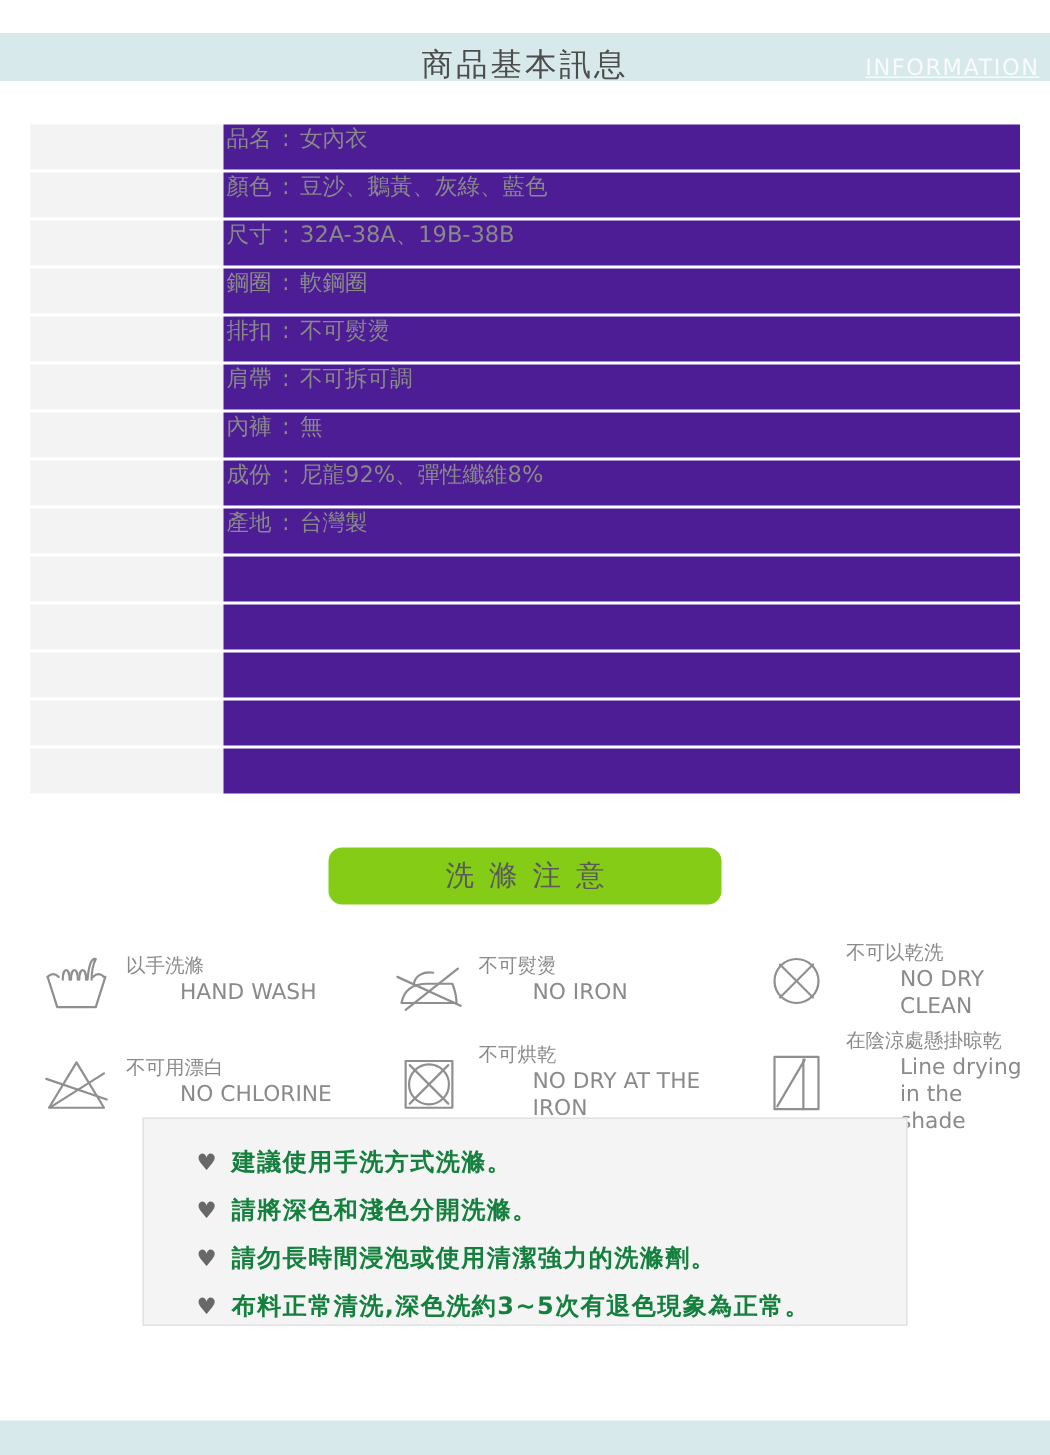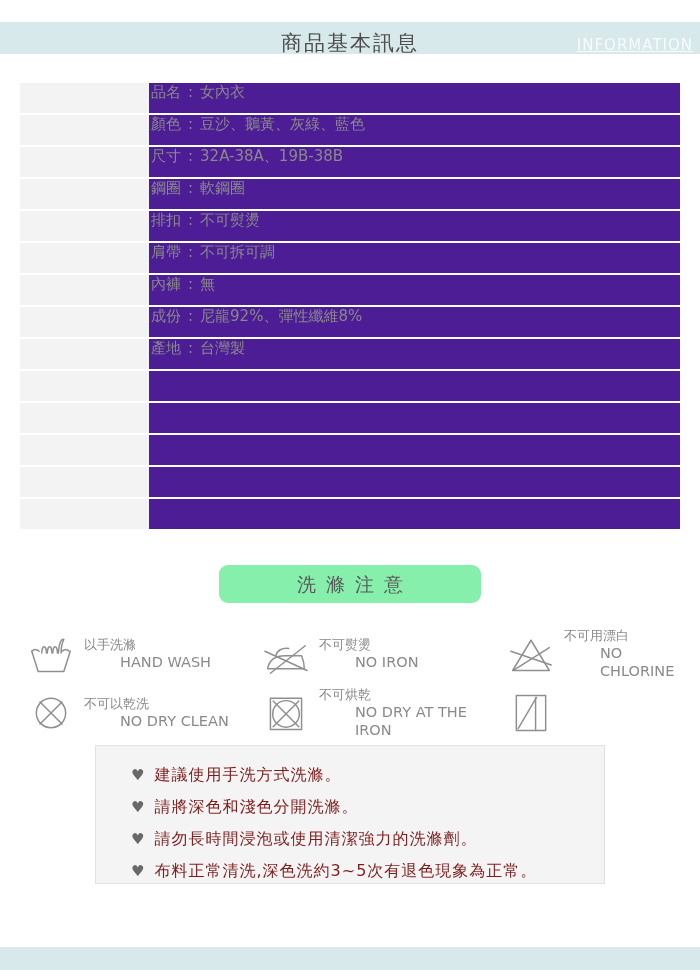--- a/index.html
+++ b/index.html
@@ -32,21 +32,21 @@
   .spec-row-main {
     flex:1; background:#4c1d95;
     display:flex; 
     font-size:15px; color:#898989; padding-left:2px;
   }
   .spec-sep { margin:0 7px; }
 
   
   .wash-title {
     position:absolute; left:219px; top:565px; width:262px; height:38px;
-    background:#86efac; border-radius:9px;
+    background:#84cc16; border-radius:9px;
     text-align:center; line-height:38px;
     font-size:19px; color:#5a5a5a; letter-spacing:10px;
     padding-left:10px;
   }
 
   
   .care-grid {
     position:absolute; left:28px; top:628px; width:660px;
     display:grid; grid-template-columns:235px 245px 1fr; row-gap:6px;
   }
@@ -58,21 +58,21 @@
   .care-en { font-size:14.5px; line-height:1.25;margin-left:36px; }
 
   
   .notice-box {
     position:absolute; left:95px; top:745px; width:510px; height:139px;
     background:#f4f4f4; border:1px solid #e2e2e2;
     padding:13px 0 0 35px;
   }
   .notice-line { display:flex; align-items:center; height:32px; }
   .notice-heart { color:#686868; font-size:15px; margin-right:10px; }
-  .notice-text { color:#7f1d1d; font-size:16px; letter-spacing:1px; }
+  .notice-text { color:#15803d; font-size:16px; letter-spacing:1px;font-weight:bold; }
 
   
   .footer-bar {
     position:absolute; left:0; bottom:0; width:700px; height:23px;
     background:#d8e9eb;
   }
 </style>
 </head>
 <body>
 
@@ -209,42 +209,42 @@
     </span>
     <span class="care-caption">
       <div class="care-zh">不可熨燙</div>
       <div class="care-en">NO IRON</div>
     </span>
   </div>
 
   <div class="care-cell">
     <span class="care-icon">
       <svg width="46" height="44" viewBox="0 0 48 48" fill="none" stroke="#8f8f8f" stroke-width="1.6" stroke-linecap="round" stroke-linejoin="round">
+        <circle cx="24" cy="24" r="16"></circle>
+        <path d="M12 12 L36 36"></path>
+        <path d="M36 12 L12 36"></path>
+      </svg>
+    </span>
+    <span class="care-caption">
+      <div class="care-zh">不可以乾洗</div>
+      <div class="care-en">NO DRY CLEAN</div>
+    </span>
+  </div>
+
+  <div class="care-cell">
+    <span class="care-icon">
+      <svg width="46" height="44" viewBox="0 0 48 48" fill="none" stroke="#8f8f8f" stroke-width="1.6" stroke-linecap="round" stroke-linejoin="round">
         <path d="M24 9 L4 42 L44 42 Z"></path>
         <path d="M2 21 L46 36"></path>
         <path d="M44 17 L6 41"></path>
       </svg>
     </span>
     <span class="care-caption">
       <div class="care-zh">不可用漂白</div>
       <div class="care-en">NO CHLORINE</div>
-    </span>
-  </div>
-
-  <div class="care-cell">
-    <span class="care-icon">
-      <svg width="46" height="44" viewBox="0 0 48 48" fill="none" stroke="#8f8f8f" stroke-width="1.6" stroke-linecap="round" stroke-linejoin="round">
-        <circle cx="24" cy="24" r="16"></circle>
-        <path d="M12 12 L36 36"></path>
-        <path d="M36 12 L12 36"></path>
-      </svg>
-    </span>
-    <span class="care-caption">
-      <div class="care-zh">不可以乾洗</div>
-      <div class="care-en">NO DRY CLEAN</div>
     </span>
   </div>
 
   <div class="care-cell">
     <span class="care-icon">
       <svg width="46" height="44" viewBox="0 0 48 48" fill="none" stroke="#8f8f8f" stroke-width="1.6" stroke-linecap="round" stroke-linejoin="round">
         <rect x="7" y="8" width="34" height="34"></rect>
         <circle cx="24" cy="25" r="14.5"></circle>
         <path d="M10 11 L38 39"></path>
         <path d="M38 11 L10 39"></path>
@@ -257,20 +257,24 @@
   </div>
 
   <div class="care-cell">
     <span class="care-icon">
       <svg width="46" height="44" viewBox="0 0 48 48" fill="none" stroke="#8f8f8f" stroke-width="1.6" stroke-linecap="round" stroke-linejoin="round">
         <rect x="8" y="5" width="32" height="38"></rect>
         <path d="M10 41 L30 7"></path>
         <path d="M29 7 L29 43"></path>
       </svg>
     </span>
+    <span class="care-caption">
+      <div class="care-zh">在陰涼處懸掛晾乾</div>
+      <div class="care-en">Line drying in the shade</div>
+    </span>
   </div>
 
 </div>
 
 <div class="notice-box">
   <div class="notice-line">
     <span class="notice-heart">♥</span>
     <span class="notice-text">建議使用手洗方式洗滌。</span>
   </div>
   <div class="notice-line">

